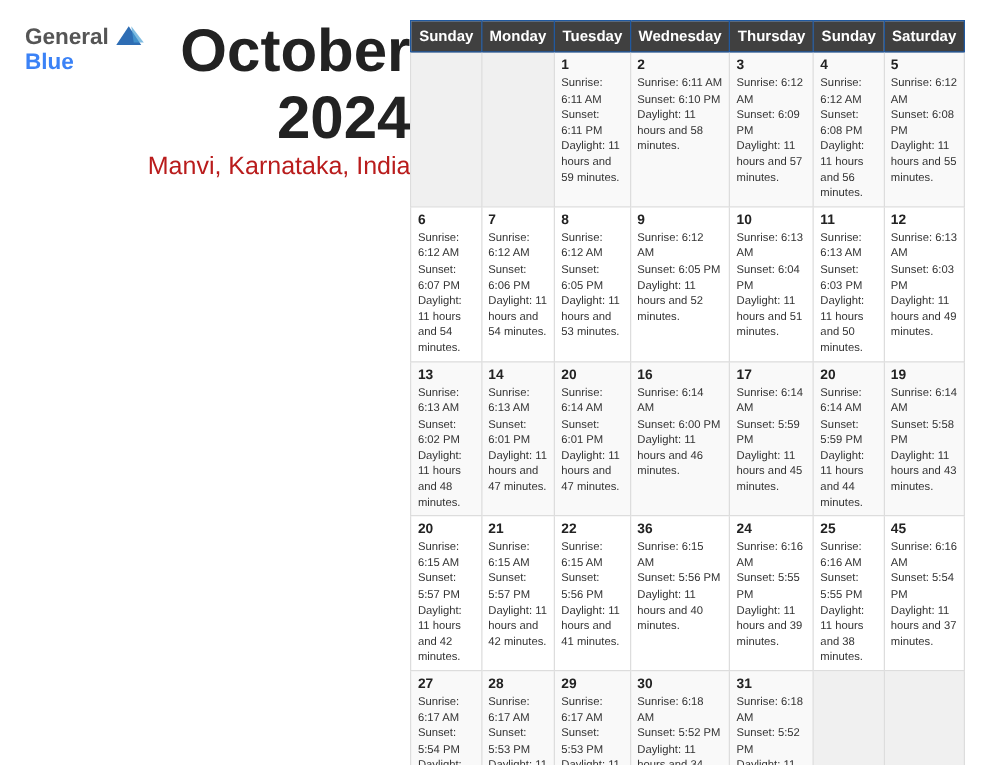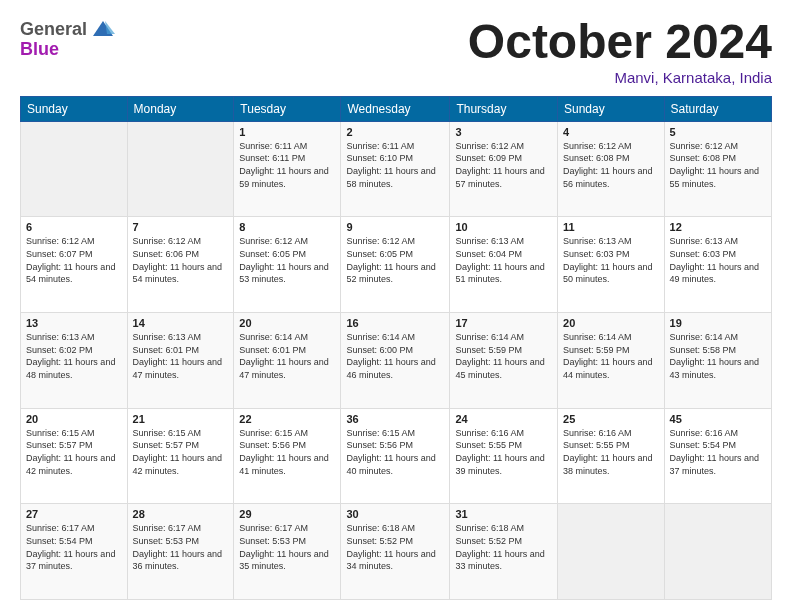--- a/index.html
+++ b/index.html
@@ -8,69 +8,69 @@
       height: 612px;
       font-family: Arial, sans-serif;
       background: #fff;
       overflow: hidden;
     }
     .page {
       width: 792px;
       height: 612px;
       padding: 16px 20px 12px 20px;
       display: flex;
-      flex-direction: column;
+      flex-direction: row;
     }
     .header {
       display: flex;
       justify-content: space-between;
       align-items: flex-start;
       margin-bottom: 10px;
     }
     .logo {
       display: flex;
       align-items: center;
       gap: 0px;
     }
     .logo-text {
       font-size: 18px;
       font-weight: bold;
       line-height: 1.1;
     }
     .logo-general { color: #555; }
-    .logo-blue { color: #a21caf; }
+    .logo-blue { color: #3b82f6; }
     .logo-icon {
       width: 28px;
       height: 28px;
       margin-left: 2px;
     }
     .title-block {
       text-align: right;
     }
     .month-title {
       font-size: 48px;
       font-weight: bold;
       color: #222;
       line-height: 1.1;
     }
     .location {
-      font-size: 15px;
-      color: #4c1d95;
+      font-size: 20px;
+      color: #b91c1c;
     }
     .calendar {
       flex: 1;
       border-collapse: collapse;
       width: 100%;
       border: 1px solid #ccc;
     }
     .calendar th {
-      background-color: #0369a1;
+      background-color: #404040;
       color: #fff;
       font-size: 12px;
-      font-weight: normal;
+      font-weight: bold;
       text-align: left;
       padding: 5px 6px;
       border: 1px solid #2059a0;
     }
     .calendar td {
       vertical-align: top;
       border: 1px solid #ddd;
       padding: 4px 5px;
       width: 113px;
       font-size: 9.5px;

